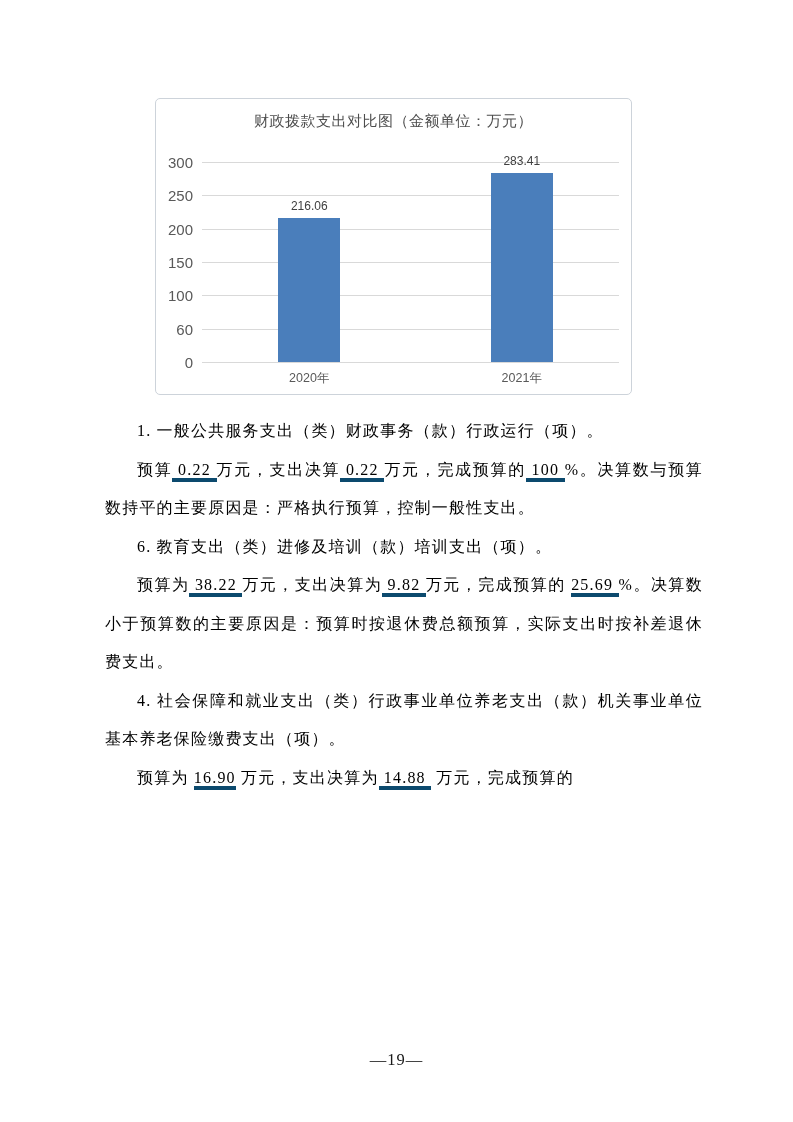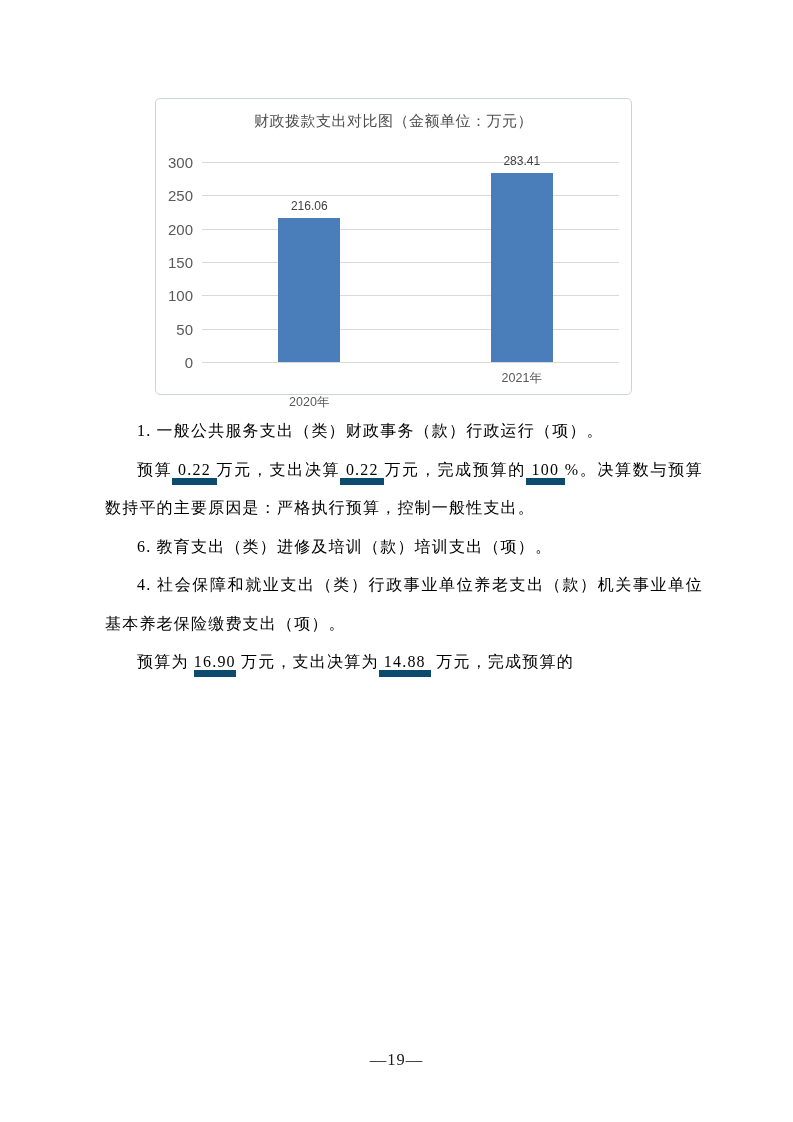--- a/index.html
+++ b/index.html
@@ -62,35 +62,35 @@
   .bar-slot.s1{left:calc(75% - 24px);}
   .bar{position:absolute;bottom:0;left:0;width:100%;background:#4a7ebb;}
   .bar-value{
     position:absolute;left:50%;transform:translateX(-50%);
     font-size:12px;color:#404040;white-space:nowrap;
   }
   .xtick{
     position:absolute;top:calc(100% + 8px);width:100px;
     text-align:center;font-size:12.5px;color:#595959;white-space:nowrap;
   }
-  .xtick.x0{left:calc(25% - 47px);margin-top:24px;}
+  .xtick.x0{left:calc(25% - 47px);}
   .xtick.x1{left:calc(75% - 43px);}
 
   
   .doc-text{
     position:absolute;
     left:105px;top:412px;width:598px;
     font-size:16px;
     line-height:38.5px;
     letter-spacing:1.2px;
     text-align:justify;
   }
   .doc-text p{margin:0;text-indent:2em;}
   .u{
-    border-bottom:7px solid #0c4a6e;
+    border-bottom:4px solid #0c4a6e;
     white-space:pre;
   }
 
   
   .footer{
     position:absolute;
     left:0;right:0;bottom:52px;
     text-align:center;
     font-size:16.5px;
     color:#1a1a1a;
@@ -114,21 +114,21 @@
         <div class="gridline"></div>
         <div class="gridline"></div>
         <div class="gridline"></div>
       </div>
       <div class="yticks">
         <span>300</span>
         <span>250</span>
         <span>200</span>
         <span>150</span>
         <span>100</span>
-        <span>50</span>
+        <span>60</span>
         <span>0</span>
       </div>
 
       <div class="bar-slot s0">
         <div class="bar-value" style="bottom: calc(72.02% + 5px);">216.06</div>
         <div class="bar" style="height: 72.02%; background: rgb(74, 126, 187);"></div>
       </div>
       <div class="bar-slot s1">
         <div class="bar-value" style="bottom: calc(94.47% + 5px);">283.41</div>
         <div class="bar" style="height: 94.47%; background: rgb(74, 126, 187);"></div>
@@ -138,19 +138,20 @@
       <div class="xtick x1">2021年</div>
     </div>
   </div>
 
   <div class="doc-text">
     <p>1. 一般公共服务支出（类）财政事务（款）行政运行（项）。</p>
     <p><span>预算</span><span class="u"> 0.22 </span><span>万元，支出决算</span><span class="u"> 0.22 </span><span>万元，完成预算的</span><span class="u"> 100 </span><span>%。决算数与预算数持平的主要原因是：严格执行预算，控制一般性支出。</span></p>
 
     <p>6. 教育支出（类）进修及培训（款）培训支出（项）。</p>
 
+    <p><span>预算为</span><span class="u"> 38.22 </span><span>万元，支出决算为</span><span class="u"> 9.82 </span><span>万元，完成预算的 </span><span class="u">25.69 </span><span>%。决算数小于预算数的主要原因是：预算时按退休费总额预算，实际支出时按补差退休费支出。</span></p>
 
     <p>4. 社会保障和就业支出（类）行政事业单位养老支出（款）机关事业单位基本养老保险缴费支出（项）。</p>
     <p><span>预算为 </span><span class="u">16.90</span><span> 万元，支出决算为</span><span class="u"> 14.88 </span><span> 万元，完成预算的</span></p>
   </div>
 
   <div class="footer">—19—</div>
 </div>
 
 </body></html>

